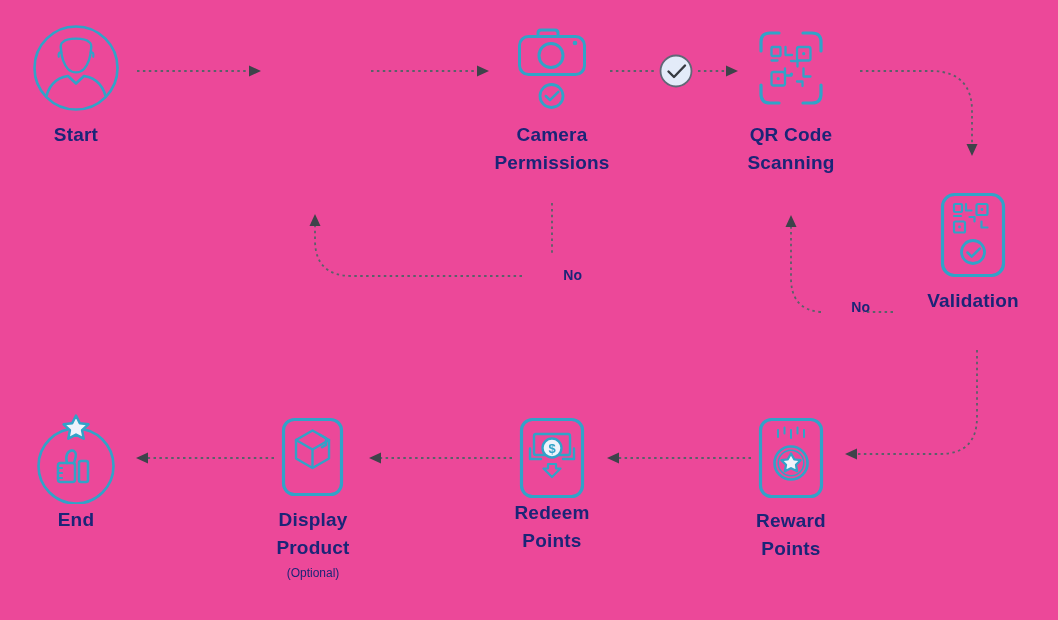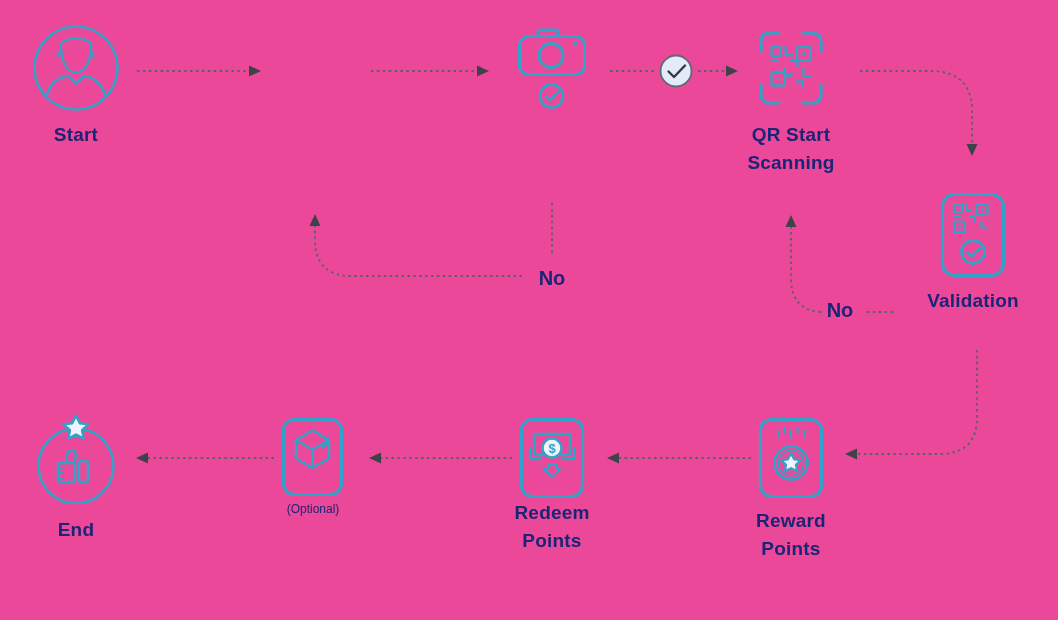--- a/index.html
+++ b/index.html
@@ -7,22 +7,22 @@
           font-family:"Liberation Sans",sans-serif;overflow:hidden;}
   .connectors{position:absolute;left:0;top:0;pointer-events:none;}
   .dash{stroke:#5a6169;stroke-width:1.8;fill:none;stroke-dasharray:2.5 3.4;}
   .head{fill:#3e434a;stroke:none;}
   .node{position:absolute;width:140px;display:flex;flex-direction:column;align-items:center;}
   .iconbox{display:flex;align-items:center;justify-content:center;}
   .top .iconbox{height:88px;}
   .label{font-weight:bold;font-size:19px;line-height:28px;color:#1b2577;
          text-align:center;white-space:pre-line;letter-spacing:.2px;margin-top:9px;}
   .sublabel{font-size:12px;font-weight:500;color:#1b2577;line-height:23px;text-align:center;}
-  .no-label{position:absolute;width:60px;text-align:center;font-weight:bold;
-            font-size:20px;color:#1b2577;}
+  .no-label{position:absolute;width:60px;text-align:right;font-weight:bold;
+            font-size:14px;color:#1b2577;}
   .ic{stroke:#31a3c8;fill:none;stroke-linecap:round;stroke-linejoin:round;}
   .icf{stroke:#31a3c8;fill:#eff3fb;stroke-linecap:round;stroke-linejoin:round;}
   .dotf{fill:#31a3c8;stroke:none;}
 </style>
 </head>
 <body>
 
 <div class="canvas">
 
   <svg class="connectors" width="1058" height="620">
@@ -76,20 +76,22 @@
     <div class="iconbox">
       <svg width="70" height="86" viewBox="0 0 70 86">
         <path class="ic" stroke-width="3" d="M21,11.5 V8 q0,-3 3,-3 h14 q3,0 3,3 v3.5"></path>
         <rect class="ic" x="2.5" y="11.5" width="65" height="38" rx="9" stroke-width="3"></rect>
         <circle class="ic" cx="34" cy="30.5" r="12" stroke-width="3"></circle>
         <circle class="dotf" cx="58" cy="18" r="2.3"></circle>
         <circle class="ic" cx="34.5" cy="71" r="11.5" stroke-width="2.8"></circle>
         <path class="ic" stroke-width="2.5" d="M28.8,71 l4.2,4.2 l8.3,-8.3"></path>
       </svg>
     </div>
+    <div class="label">Camera
+Permissions</div>
   </div>
 
   <div style="position:absolute;left:658px;top:53px;">
     <svg width="36" height="36" viewBox="0 0 36 36">
       <circle cx="18" cy="18" r="15.5" fill="#e3ebf9" stroke="#606877" stroke-width="1.8"></circle>
       <path d="M10.5,18.5 L16,24 L27,12.5" fill="none" stroke="#353a41" stroke-width="2.4" stroke-linecap="round" stroke-linejoin="round"></path>
     </svg>
   </div>
 
   <div class="node top" style="left:721px;top:24px;">
@@ -99,21 +101,21 @@
         <rect class="ic" x="13.5" y="17" width="9" height="9" rx="1" stroke-width="2.3"></rect>
         <path class="ic" stroke-width="2.3" d="M13.5,30.5 h6"></path>
         <rect class="ic" x="39" y="17" width="13.5" height="13.5" rx="2" stroke-width="2.3"></rect>
         <circle class="dotf" cx="45.7" cy="23.7" r="1.6"></circle>
         <rect class="ic" x="13.5" y="42" width="13.5" height="13.5" rx="2" stroke-width="2.3"></rect>
         <circle class="dotf" cx="20.2" cy="48.7" r="1.6"></circle>
         <path class="ic" stroke-width="2.3" d="M27.5,17 v8 h6.5 M33,31 h6.5 v5.5 M27,38.5 v7 h6.5 M45.5,38.5 v8 h7 M39,51.5 h5.5 v4.5"></path>
         <circle class="dotf" cx="33.5" cy="44" r="1.6"></circle>
       </svg>
     </div>
-    <div class="label">QR Start
+    <div class="label">QR Code
 Scanning</div>
   </div>
 
   <div class="node" style="left:903px;top:192px;">
     <div class="iconbox">
       <svg width="66" height="86" viewBox="0 0 66 86">
         <rect class="ic" x="2.5" y="2.5" width="61" height="81" rx="12" stroke-width="3.2"></rect>
         <rect class="ic" x="14" y="12" width="8" height="8" rx="1" stroke-width="2.2"></rect>
         <path class="ic" stroke-width="2.2" d="M14,24 h7"></path>
         <rect class="ic" x="36.5" y="12" width="11" height="11" rx="1.5" stroke-width="2.2"></rect>
@@ -159,33 +161,35 @@
 
   <div class="node" style="left:243px;top:417px;">
     <div class="iconbox">
       <svg width="64" height="81" viewBox="0 0 64 81">
         <rect class="ic" x="2.5" y="2.5" width="58" height="75" rx="11" stroke-width="3.2"></rect>
         <path class="ic" stroke-width="2.4" d="M31.5,13.5 L48,23 L31.5,32.5 L15,23 Z"></path>
         <path class="ic" stroke-width="2.4" d="M15,23 V41.5 L31.5,51 V32.5 M48,23 V41.5 L31.5,51"></path>
         <path class="ic" stroke-width="2.4" d="M39,17.8 l6,3.5 v6.6 l-4,2.3"></path>
       </svg>
     </div>
+    <div class="label" style="margin-top:8px;">Display
+Product</div>
     <div class="sublabel">(Optional)</div>
   </div>
 
   <div class="node" style="left:6px;top:406px;">
     <div class="iconbox">
       <svg width="88" height="98" viewBox="0 0 88 98">
         <circle class="ic" cx="44" cy="60" r="37.5" stroke-width="2.6"></circle>
         <path class="icf" stroke-width="2.5" d="M44,9.5 L47.8,17.3 L56.4,18.3 L50.1,24.2 L51.7,32.7 L44,28.6 L36.3,32.7 L37.9,24.2 L31.6,18.3 L40.2,17.3 Z"></path>
         <path class="ic" stroke-width="2.5" d="M35,57 C33,50 35.5,45 39.5,44.5 C43,44.2 44.6,47.5 43.6,51 L42,57"></path>
         <rect class="ic" x="26" y="57" width="17" height="19" rx="2.5" stroke-width="2.5"></rect>
         <path class="ic" stroke-width="2.2" d="M26,62 h4 M26,67 h4 M26,72 h4"></path>
         <rect class="ic" x="47" y="55" width="9" height="21" rx="2" stroke-width="2.5"></rect>
       </svg>
     </div>
-    <div class="label" style="margin-top:12px;">End</div>
+    <div class="label" style="margin-top:2px;">End</div>
   </div>
 
   <div class="no-label" style="left:522px;top:267px;">No</div>
   <div class="no-label" style="left:810px;top:299px;">No</div>
 
 </div>
 
 </body></html>

